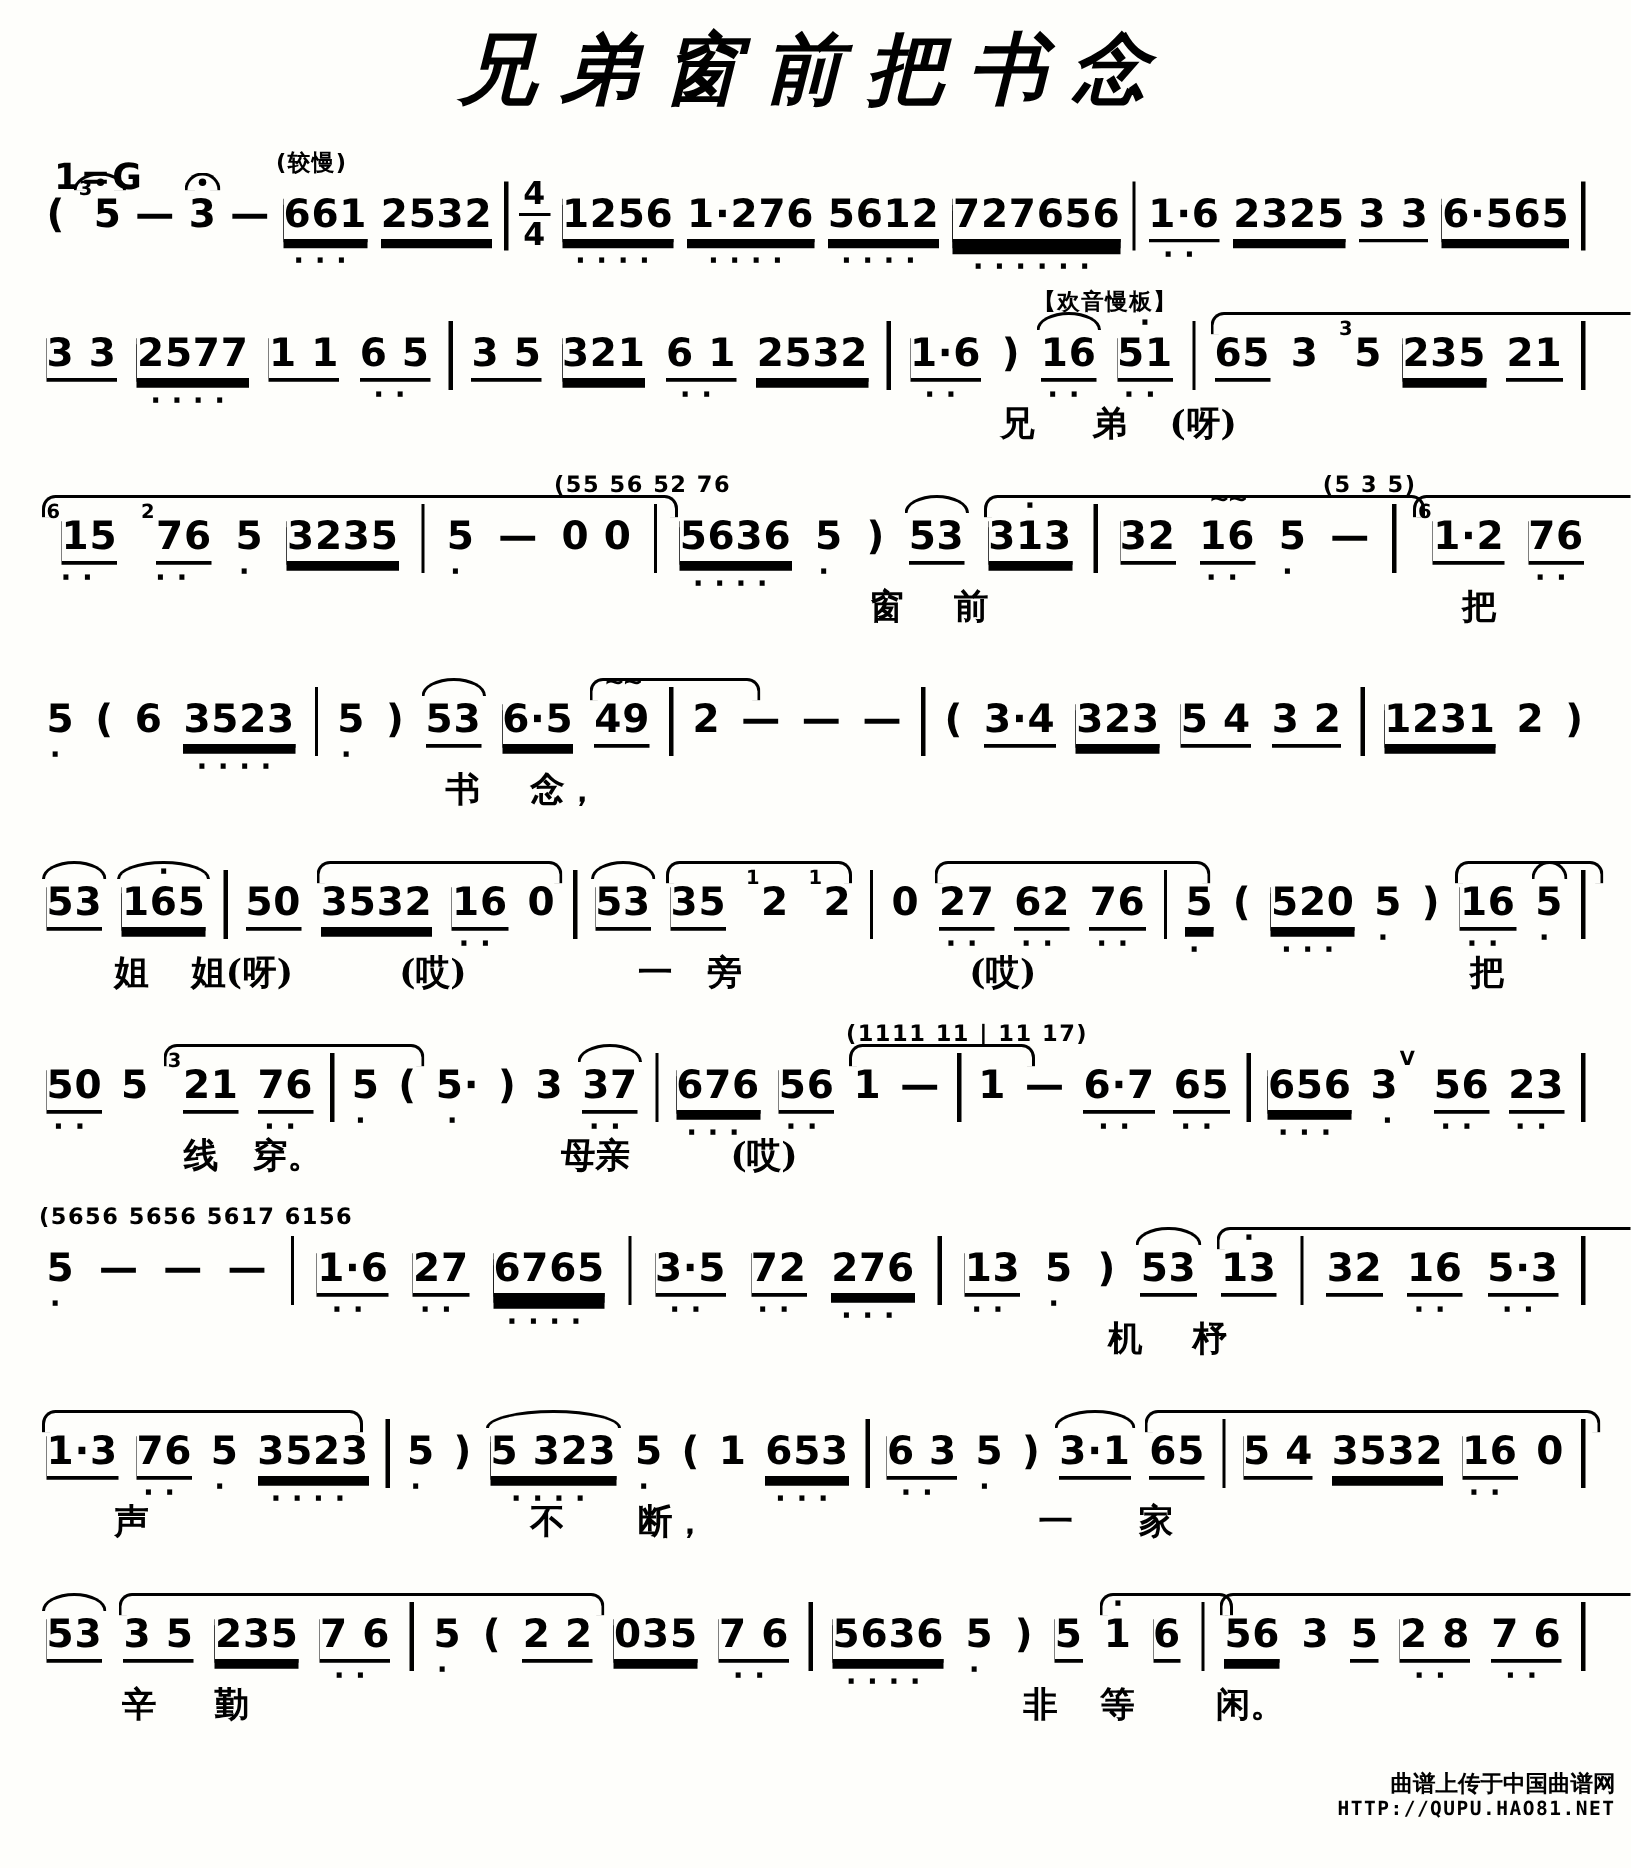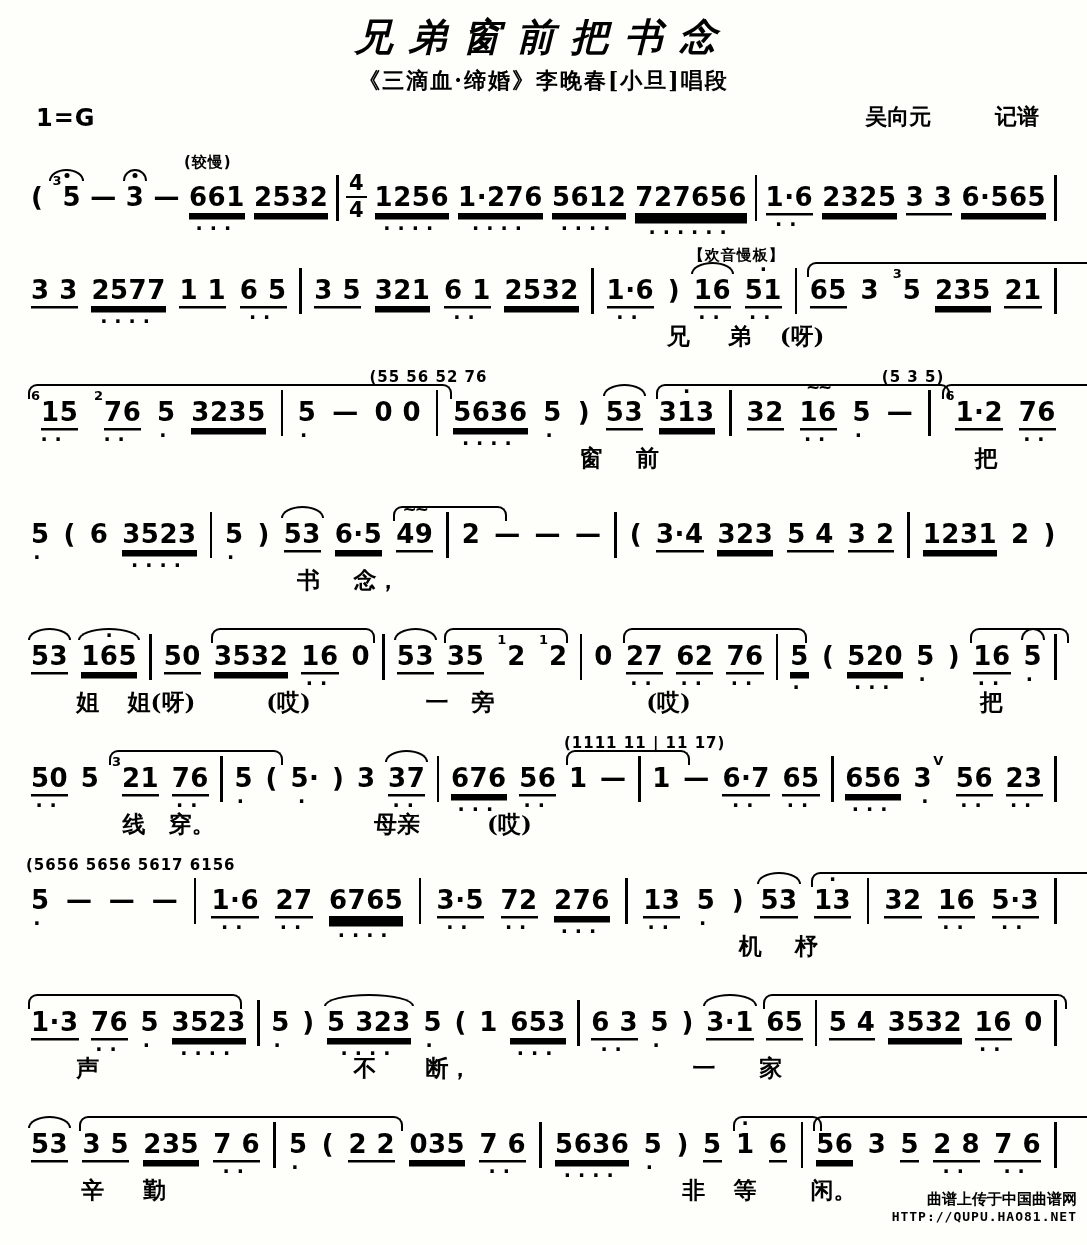--- a/index.html
+++ b/index.html
@@ -7,22 +7,22 @@
     width:1087px;height:1245px;position:relative;overflow:hidden;
     background:#fefefb;color:#000;
     font-family:"DejaVu Sans", sans-serif;
   }
   .page{padding:8px 30px 0 30px;position:relative;height:1237px;box-sizing:border-box;}
   
   .header{position:relative;margin-bottom:14px;}
   .key{position:absolute;left:6px;top:86px;font-size:24px;font-weight:bold;letter-spacing:1px;}
   .title{
     margin:10px 0 0 0;text-align:center;
-    font-family:Liberation Mono, monospace;font-style:italic;font-weight:bold;
-    font-size:38px;letter-spacing:16px;line-height:1.15;
+    font-family:Liberation Serif, serif;font-style:italic;font-weight:bold;
+    font-size:52px;letter-spacing:16px;line-height:1.15;
   }
   .subtitle{text-align:center;font-family:"DejaVu Serif", serif;font-weight:bold;font-size:22px;margin-top:4px;letter-spacing:2px;}
   .transcriber{text-align:right;font-weight:bold;font-size:22px;padding-right:18px;margin-top:6px;}
   .transcriber .tsp{margin-left:56px;}
   
   .line-block{margin-bottom:13px;}
   .notes-row{
     display:flex;align-items:flex-end;justify-content:space-between;
     height:40px;padding:27px 0 13px 0;position:relative;
   }
@@ -43,36 +43,31 @@
     border:2.5px solid #000;border-bottom:none;
     border-radius:50% 50% 0 0 / 100% 100% 0 0;
   }
   .arc.wide{right:auto;height:13px;border-radius:9px 9px 0 0;}
   .arc.ferm::after{content:"";position:absolute;left:50%;top:2px;width:5px;height:5px;border-radius:50%;background:#000;transform:translateX(-50%);}
   .wavy{position:absolute;top:-20px;left:50%;transform:translateX(-50%);font-size:17px;font-weight:bold;letter-spacing:-2px;}
   .ann{position:absolute;top:-29px;left:-4px;white-space:nowrap;font-size:15px;font-weight:bold;letter-spacing:1px;}
   .lyrics-row{position:relative;height:27px;margin-top:2px;}
   .lyric{position:absolute;top:0;font-size:23px;font-weight:bold;white-space:nowrap;font-family:"DejaVu Serif", serif;}
   
-  .footer{position:absolute;right:10px;bottom:12px;text-align:right;font-weight:bold;}
+  .footer{position:absolute;right:10px;bottom:22px;text-align:right;font-weight:bold;}
   .footer div{font-size:15px;line-height:1.25;}
   .footer .furl{font-family:"DejaVu Sans Mono", monospace;font-size:13px;letter-spacing:1px;}
 </style>
 </head>
 <body>
 
 <div class="page">
   <header class="header">
     <div class="key">1=G</div>
     <h1 class="title">兄弟窗前把书念</h1>
-    <div class="subtitle">《三滴血·缔婚》李晚春[小旦]唱段</div>
-    <div class="transcriber">
-      <span>吴向元</span>
-      <span class="tsp">记谱</span>
-    </div>
   </header>
 
   <main id="score">
       <div class="line-block">
         <div class="notes-row">
           <span class="note"><span class="ntext">(</span></span>
           <span class="note"><sup class="grace">3</sup><span class="ntext">5</span><span class="arc ferm"></span></span>
           <span class="note"><span class="ntext">—</span></span>
           <span class="note"><span class="ntext">3</span><span class="arc ferm"></span></span>
           <span class="note"><span class="ntext">—</span></span>

